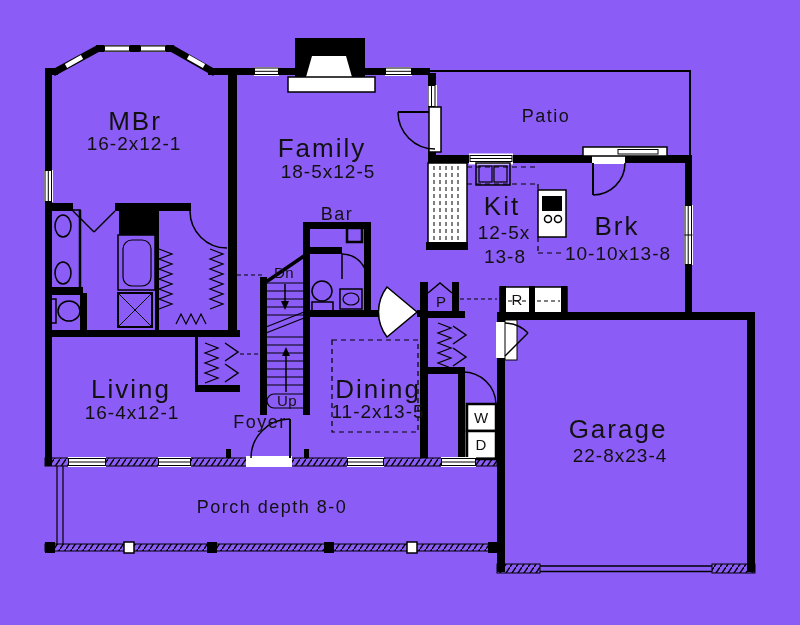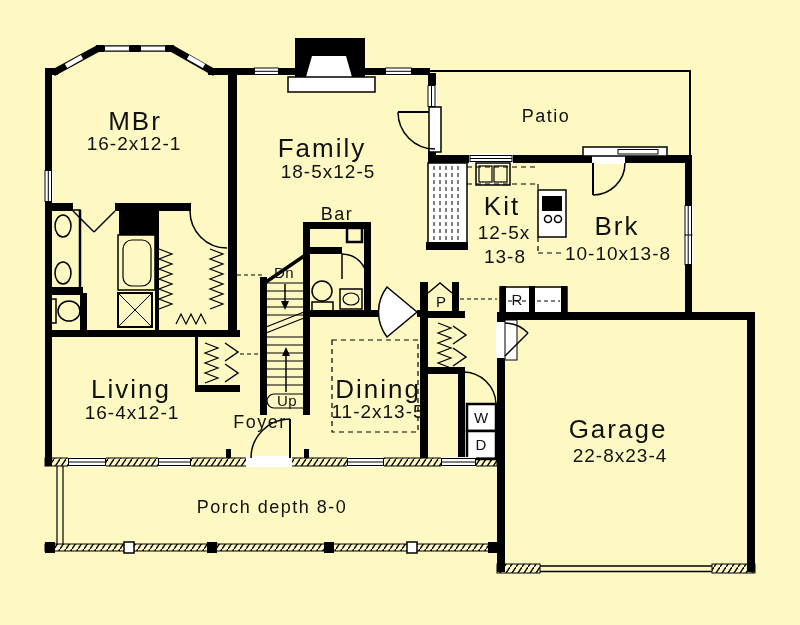--- a/index.html
+++ b/index.html
@@ -1,16 +1,16 @@
 <!DOCTYPE html>
 <html><head>
 <meta charset="utf-8">
 <style>
   html,body{margin:0;padding:0;background:#ffffff;}
-  .stage{position:relative;width:800px;height:625px;background:#fef9c3;overflow:hidden;}
+  .stage{position:relative;width:800px;height:625px;background:#8b5cf6;overflow:hidden;}
   svg{display:block;}
   text{font-family:"Liberation Sans",sans-serif;fill:#111111;}
   .room-name{font-size:26px;letter-spacing:2px;}
   .room-dims{font-size:19px;letter-spacing:1px;}
   .area-label{font-size:18px;letter-spacing:1.5px;}
   .tiny-label{font-size:15px;letter-spacing:0.5px;}
   .appl-label{font-size:15px;letter-spacing:0;}
   .wall{fill:#000000;}
   .thin{stroke:#000000;fill:none;}
 </style>

